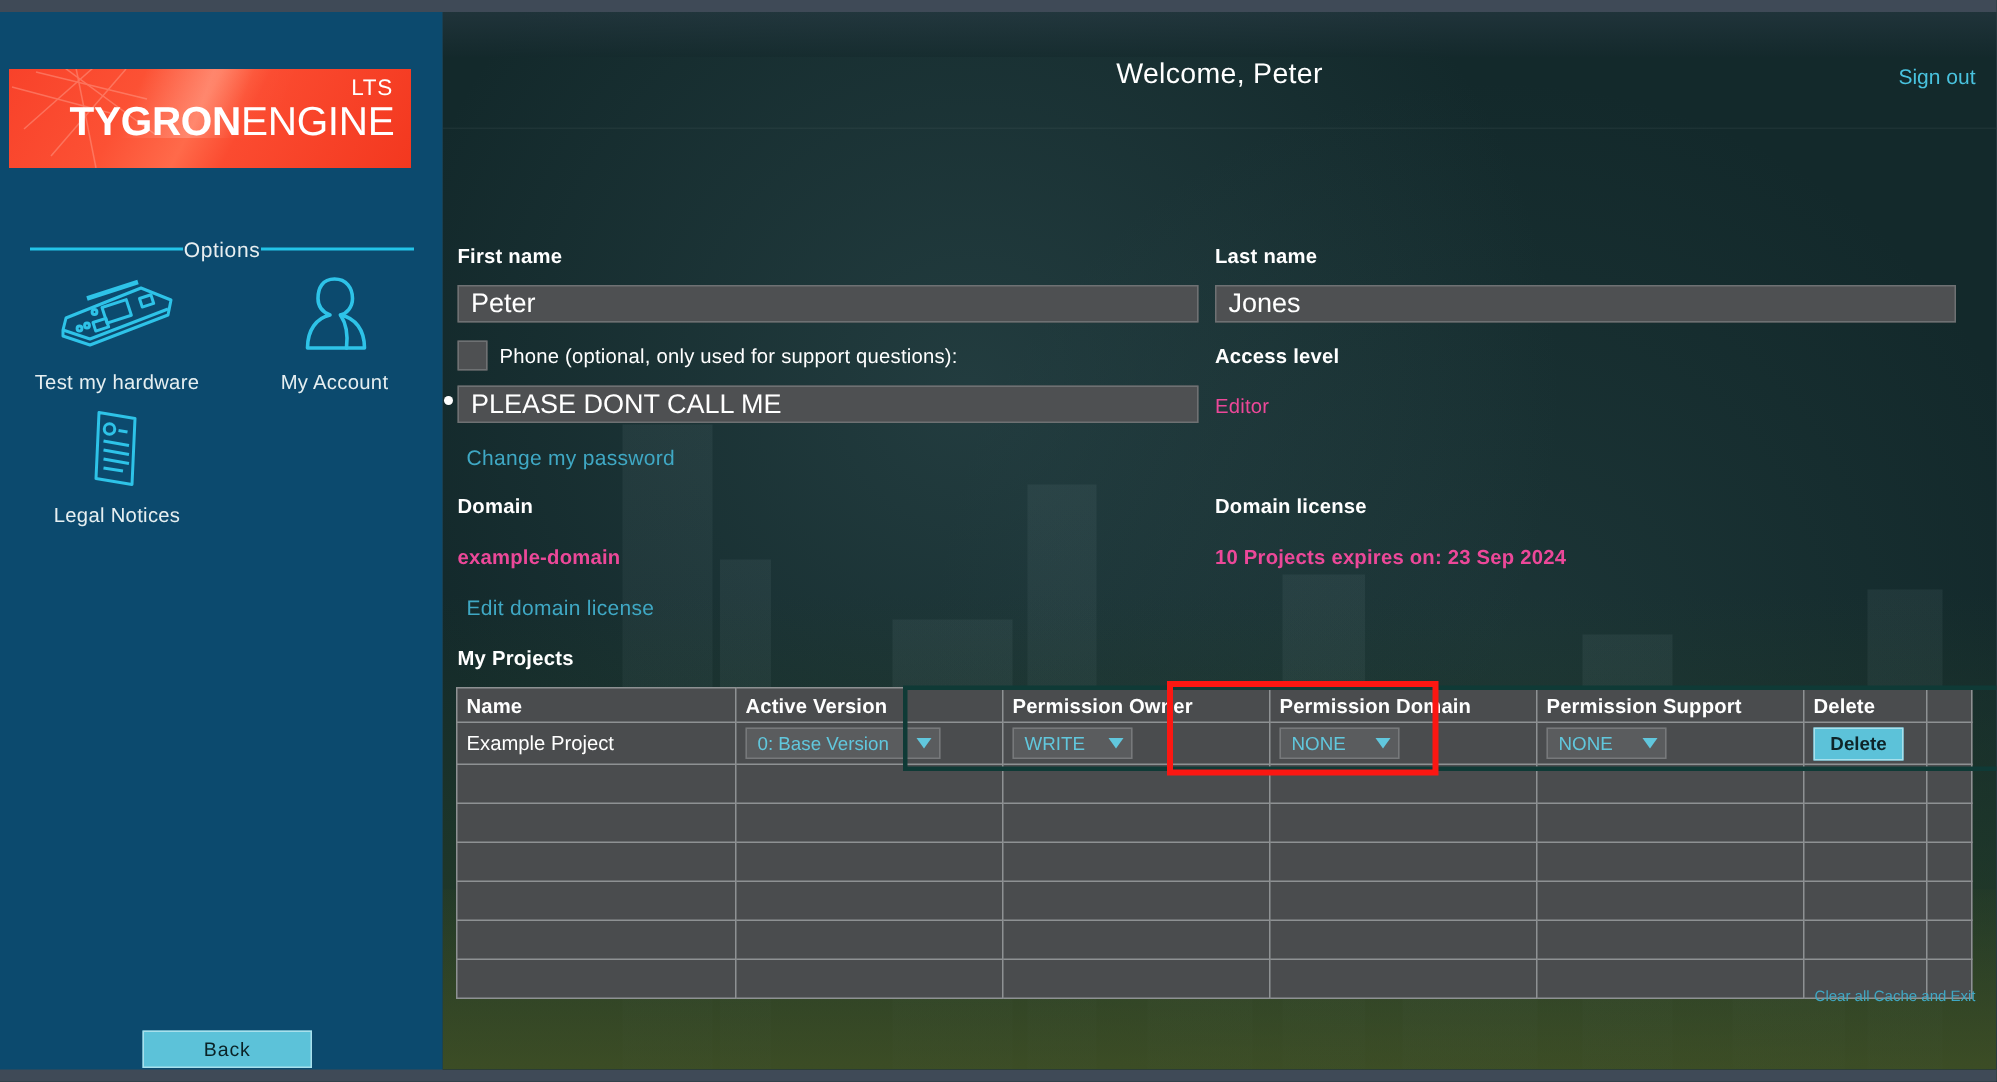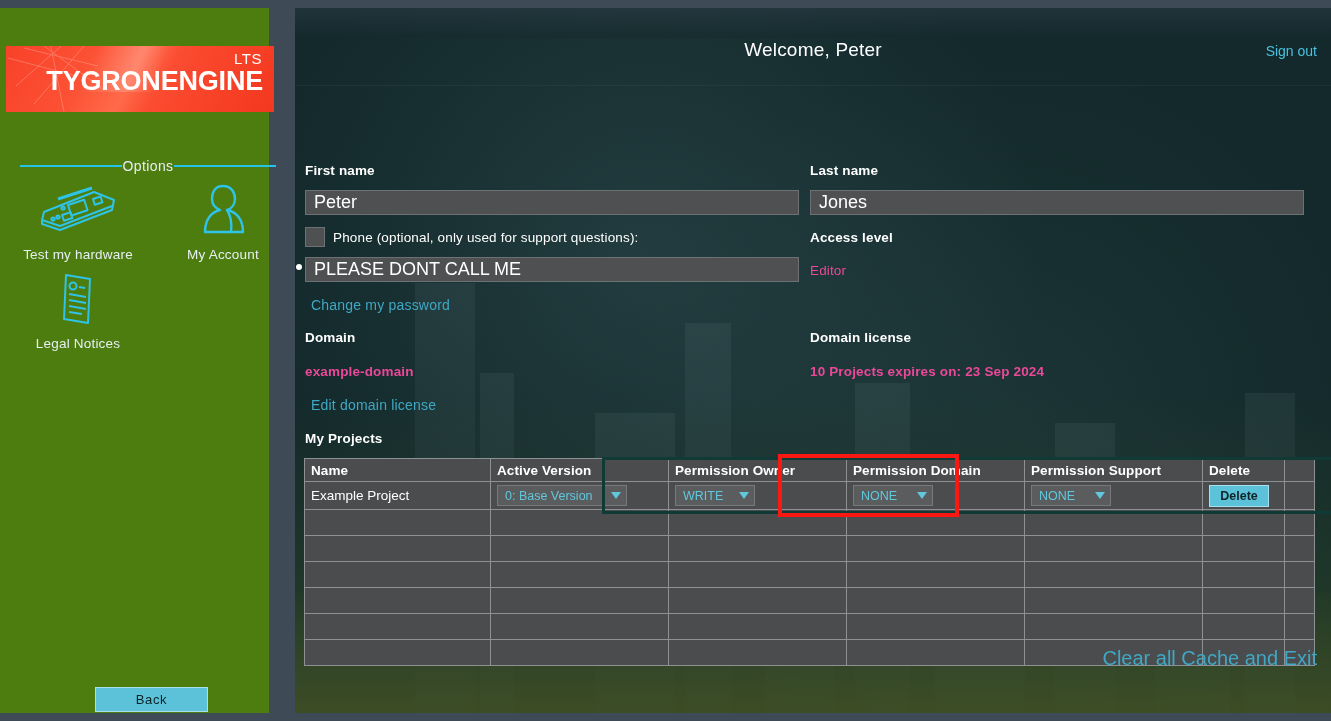--- a/index.html
+++ b/index.html
@@ -11,22 +11,22 @@
   }
   #app {
     position: relative;
     width: 1331px; height: 721px;
   }
 
   
   #sidebar {
     position: absolute;
     left: 0; top: 8px;
-    width: 269px; height: 705px;
-    background: #4d7c0f;
+    width: 295px; height: 705px;
+    background: #0c4a6e;
     z-index: 5;
   }
   #logo {
     position: absolute;
     left: 6px; top: 38px;
     width: 268px; height: 66px;
     background: linear-gradient(118deg, #f8422a 0%, #fc5134 30%, #ff6a4a 47%, #fb4b30 58%, #f3381f 100%);
     overflow: hidden;
   }
   #logo .sheen {
@@ -42,21 +42,21 @@
   #logo .lts {
     position: absolute; right: 12px; top: 4px;
     color: #fff; font-size: 15px; letter-spacing: .5px; font-weight: 400;
   }
   #logo .brand {
     position: absolute; right: 11px; top: 22px;
     color: #fff; font-size: 27px; letter-spacing: -.2px; line-height: 1;
     white-space: nowrap;
   }
   #logo .brand b { font-weight: 700; }
-  #logo .brand span { font-weight: 700; }
+  #logo .brand span { font-weight: 400; }
 
   .divider-row {
     position: absolute; left: 20px; top: 150px; width: 256px;
     display: flex; align-items: center; gap: 0;
   }
   .divider-row .line { flex: 1; height: 2px; background: #23c4e8; }
   .divider-row .dtitle {
     color: #e8eef0; font-size: 14px; letter-spacing: .4px;
   }
 
@@ -224,21 +224,21 @@
   #red-box {
     position: absolute; left: 483px; top: 446px;
     width: 181px; height: 63px;
     border: 4px solid #fb1712;
     pointer-events: none;
     z-index: 7;
   }
 
   #clear-cache {
     position: absolute; right: 14px; bottom: 43px;
-    color: #3fa8c4; font-size: 20px; cursor: pointer;
+    color: #3fa8c4; font-size: 10px; cursor: pointer;
   }
 </style>
 </head>
 <body>
 
 <div id="app">
 
   <div id="sidebar">
 
     <div id="logo">

